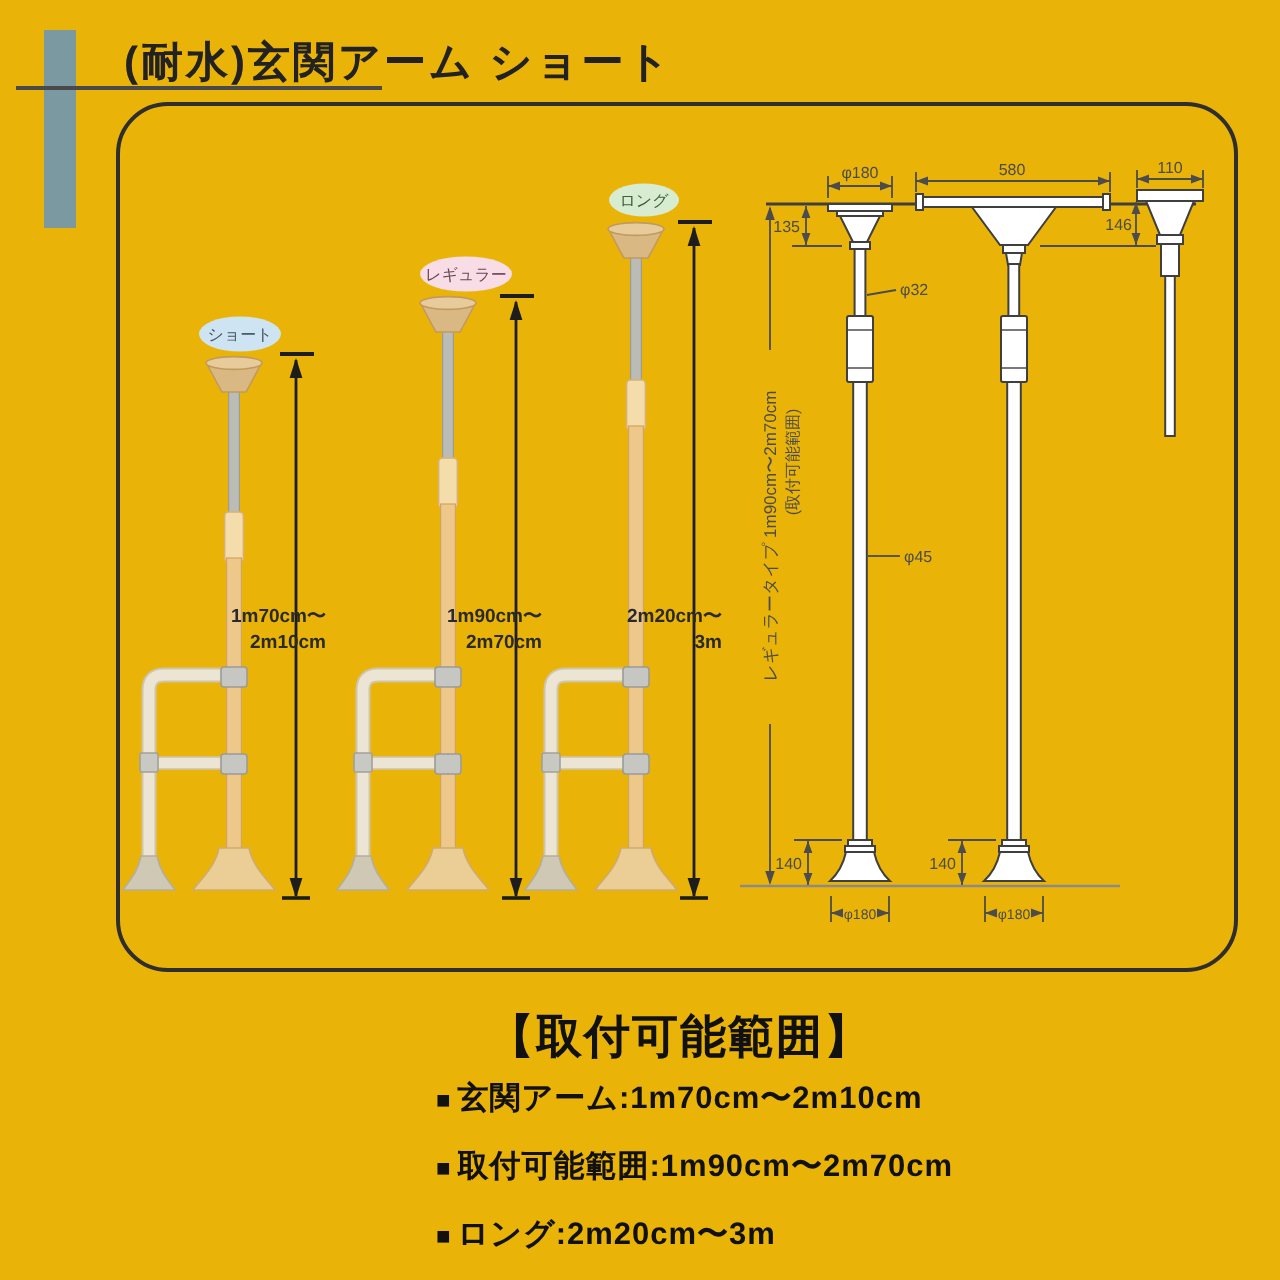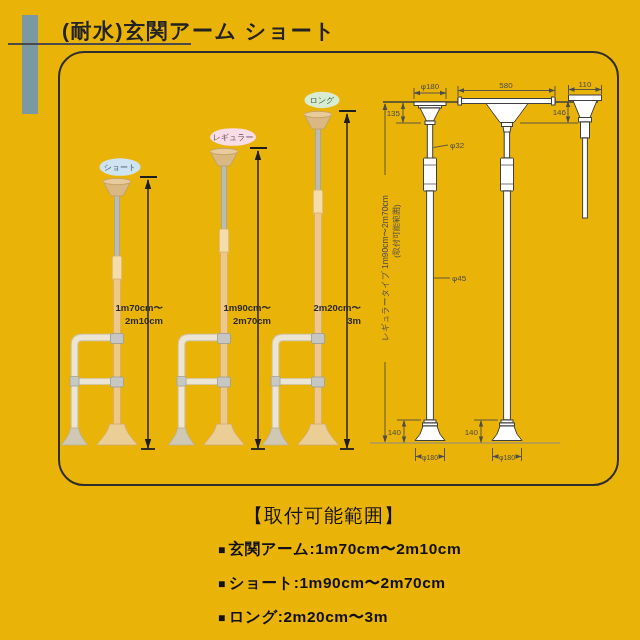--- a/index.html
+++ b/index.html
@@ -7,21 +7,21 @@
         font-family:"Liberation Sans","DejaVu Sans",sans-serif;}
   .accent-bar{position:absolute;left:22px;top:15px;width:16px;height:99px;background:#7a99a0;}
   .page-title{position:absolute;left:62px;top:17px;margin:0;font-size:21px;font-weight:600;
               color:#222;letter-spacing:1.5px;white-space:nowrap;}
   .title-underline{position:absolute;left:8px;top:42.5px;width:183px;height:2px;background:#4a4a4a;}
   .content-frame{position:absolute;left:58px;top:51px;width:557px;height:431px;
                  border:2px solid #2e2e2e;border-radius:26px;}
   svg{position:absolute;left:0;top:0;}
   svg text{font-family:"Liberation Sans","DejaVu Sans",sans-serif;}
   .spec{position:absolute;left:0;top:0;width:640px;color:#111;}
-  .spec-heading{position:absolute;left:244px;top:503px;font-size:19px;font-weight:normal;
+  .spec-heading{position:absolute;left:244px;top:503px;font-size:23px;font-weight:bold;
                 letter-spacing:1px;white-space:nowrap;}
   .spec-item{position:absolute;left:218px;font-size:15.5px;font-weight:bold;letter-spacing:0.5px;
              white-space:nowrap;display:flex;align-items:center;}
   .spec-item .bullet{font-size:12px;margin-right:3px;}
   .si-0{top:539px;} .si-1{top:573px;} .si-2{top:607px;}
 </style>
 </head>
 <body>
 
 <div class="page">
@@ -238,21 +238,21 @@
   </svg>
 
   <div class="spec">
     <div class="spec-heading">【取付可能範囲】</div>
     <div class="spec-item si-0">
       <span class="bullet">■</span>
       <span>玄関アーム:1m70cm〜2m10cm</span>
     </div>
     <div class="spec-item si-1">
       <span class="bullet">■</span>
-      <span>ショート:1m90cm〜2m70cm</span>
+      <span>取付可能範囲:1m90cm〜2m70cm</span>
     </div>
     <div class="spec-item si-2">
       <span class="bullet">■</span>
       <span>ロング:2m20cm〜3m</span>
     </div>
   </div>
 
 </div>
 
 </body></html>

